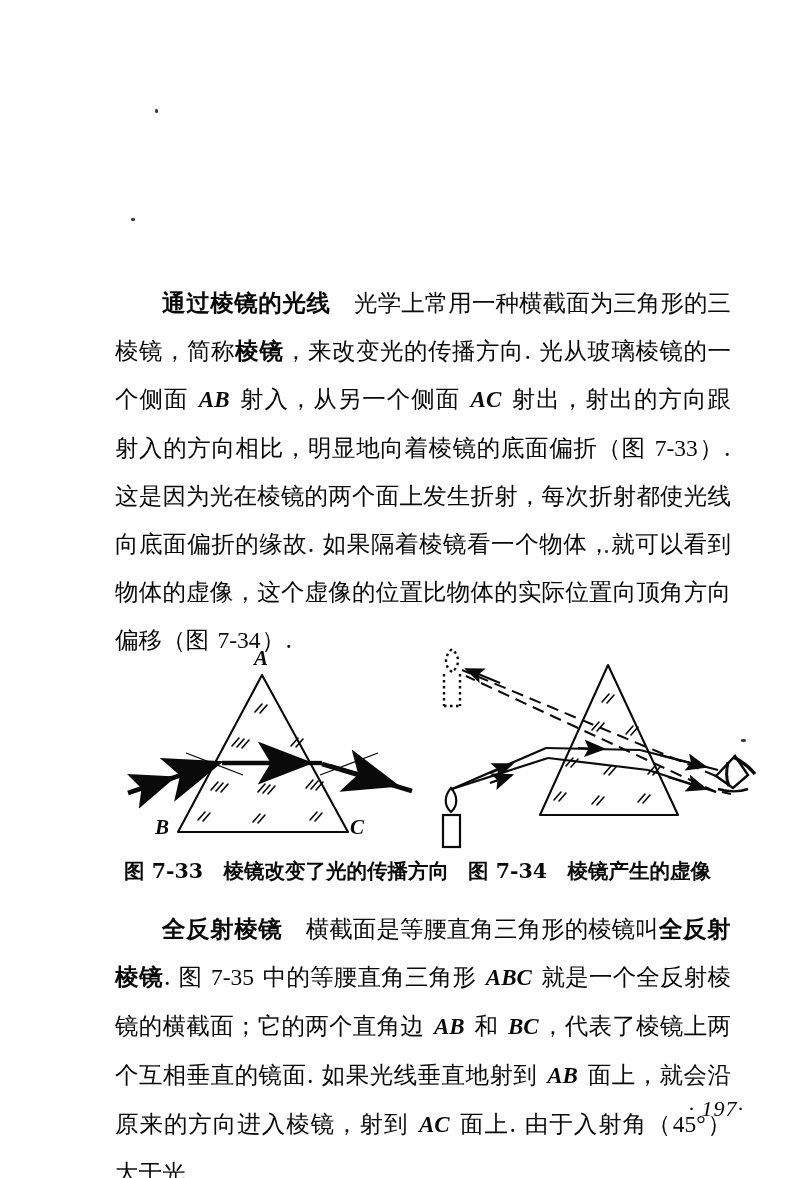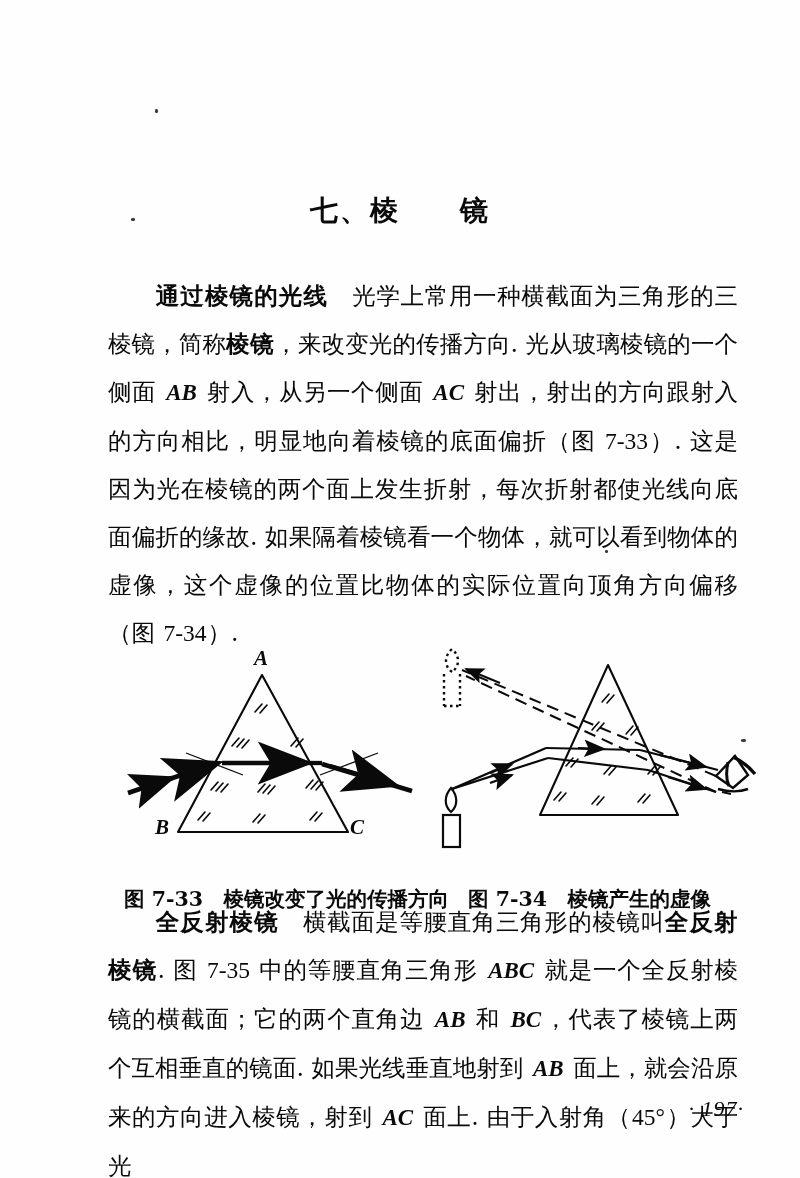--- a/index.html
+++ b/index.html
@@ -39,21 +39,21 @@
     left: 108px;
     width: 630px;
     font-size: 23.5px;
     line-height: 48px;
     text-align: justify;
     text-justify: inter-character;
     font-family: "DejaVu Serif", serif;
   }
   #para-1 { top: 272px; }
   #para-2 { top: 898px; }
-  .body-block p { margin: 0; text-indent: 0; }
+  .body-block p { margin: 7px; text-indent: 0; }
   .ind { display: inline-block; width: 47px; }
   b.lead {
     font-family: "DejaVu Sans", sans-serif;
     font-weight: bold;
     letter-spacing: 0.5px;
   }
   i.lat {
     font-family: "Liberation Serif", serif;
     font-style: italic;
     font-weight: bold;
@@ -82,21 +82,20 @@
     top: 857px;
     width: 800px;
     height: 34px;
     font-family: "DejaVu Serif", serif;
     font-size: 20.5px;
     font-weight: bold;
   }
   .cap {
     position: absolute;
     white-space: pre;
-    margin-top: 28px;
   }
   #cap-733 { left: 124px; top: 0; }
   #cap-734 { left: 468px; top: 0; }
 
   
   .folio {
     position: absolute;
     right: 56px;
     top: 1096px;
     font-family: "Liberation Serif", serif;
@@ -116,21 +115,20 @@
 </head>
 <body>
 
 <div id="page">
 
   <div class="speckle" style="left:155px;top:109px;width:3px;height:4px;"></div>
   <div class="speckle" style="left:131px;top:218px;width:4px;height:3px;"></div>
   <div class="speckle" style="left:741px;top:739px;width:5px;height:3px;"></div>
   <div class="speckle" style="left:605px;top:550px;width:3px;height:3px;"></div>
 
-  <div class="section-title">七、棱　　镜</div>
 
   <div class="body-block" id="para-1">
     <p><span class="ind"></span><b class="lead">通过棱镜的光线</b><span>　光学上常用一种横截面为三角形的三棱镜，简称</span><b class="lead">棱镜</b><span>，来改变光的传播方向. 光从玻璃棱镜的一个侧面 </span><i class="lat">AB</i><span> 射入，从另一个侧面 </span><i class="lat">AC</i><span> 射出，射出的方向跟射入的方向相比，明显地向着棱镜的底面偏折（图 </span><span class="num">7-33</span><span>）. 这是因为光在棱镜的两个面上发生折射，每次折射都使光线向底面偏折的缘故. 如果隔着棱镜看一个物体，就可以看到物体的虚像，这个虚像的位置比物体的实际位置向顶角方向偏移（图 </span><span class="num">7-34</span><span>）.</span></p>
   </div>
 
   <div id="figures">
     <svg width="800" height="215" viewBox="0 0 800 215" xmlns="http://www.w3.org/2000/svg">
       <defs>
         <marker id="ah" markerWidth="11" markerHeight="9" refX="9.5" refY="4.5" orient="auto">
           <path d="M0,0 L11,4.5 L0,9 L2.4,4.5 Z" fill="#0a0a0a"></path>

